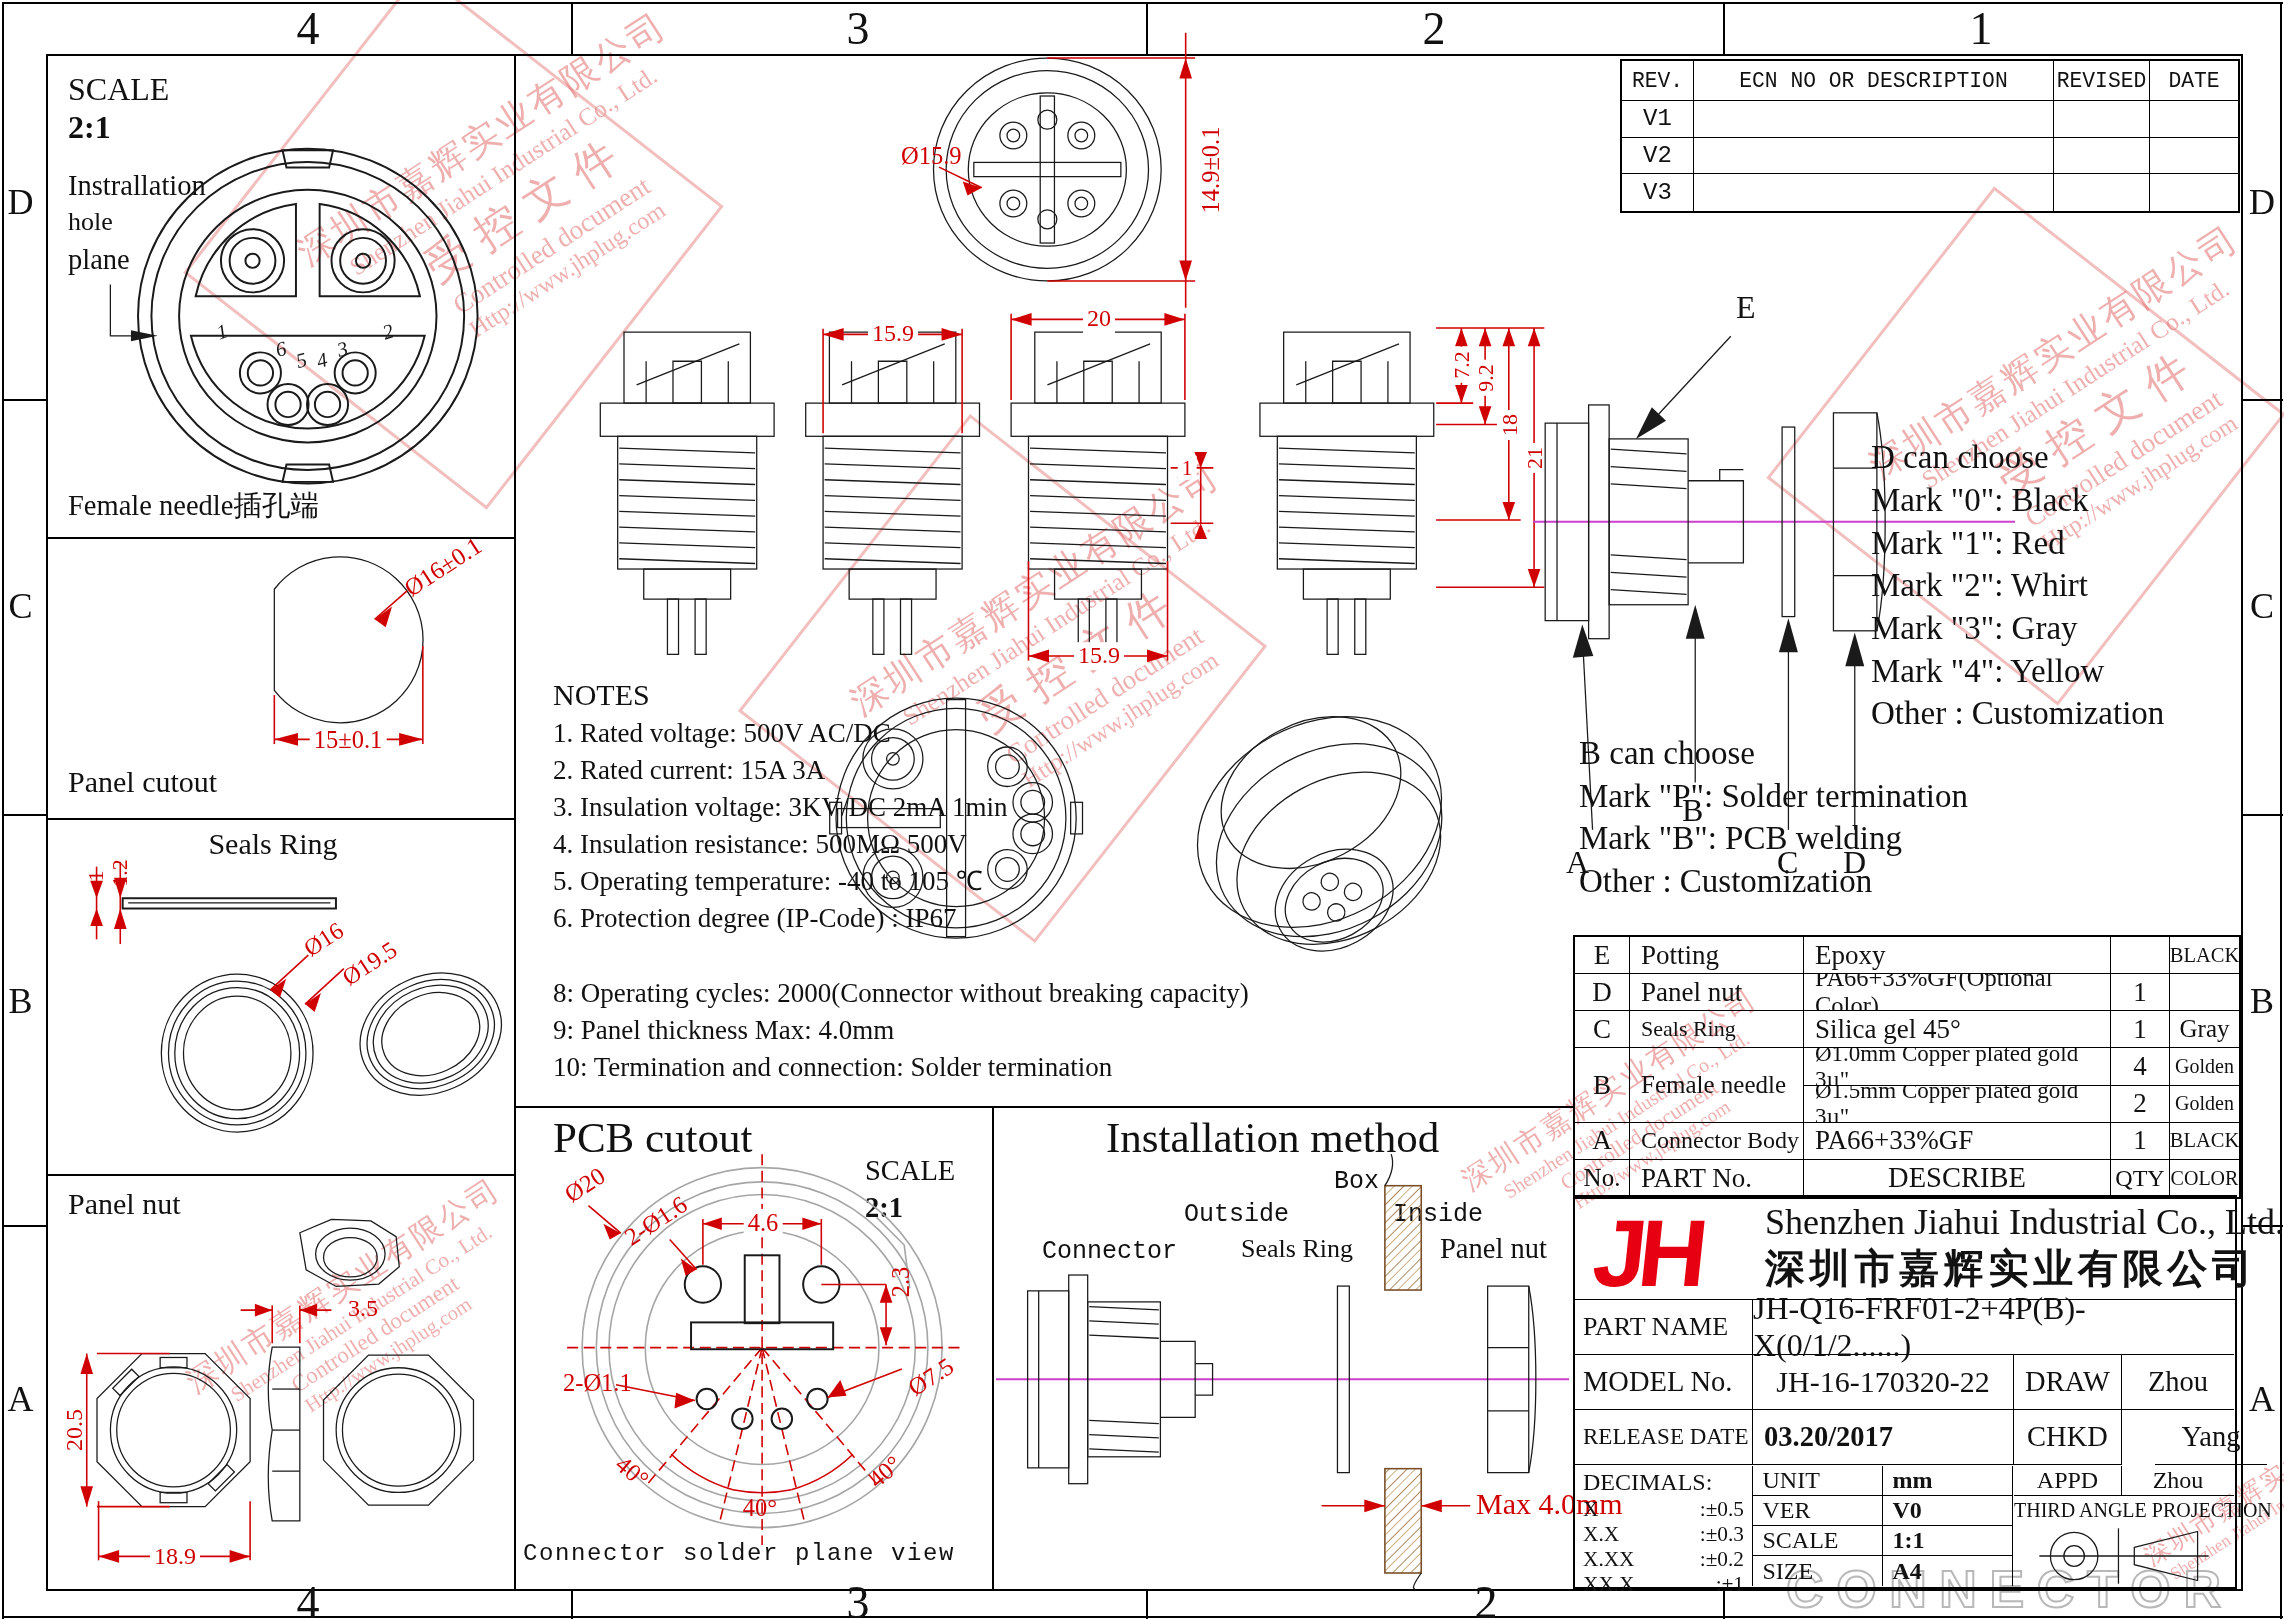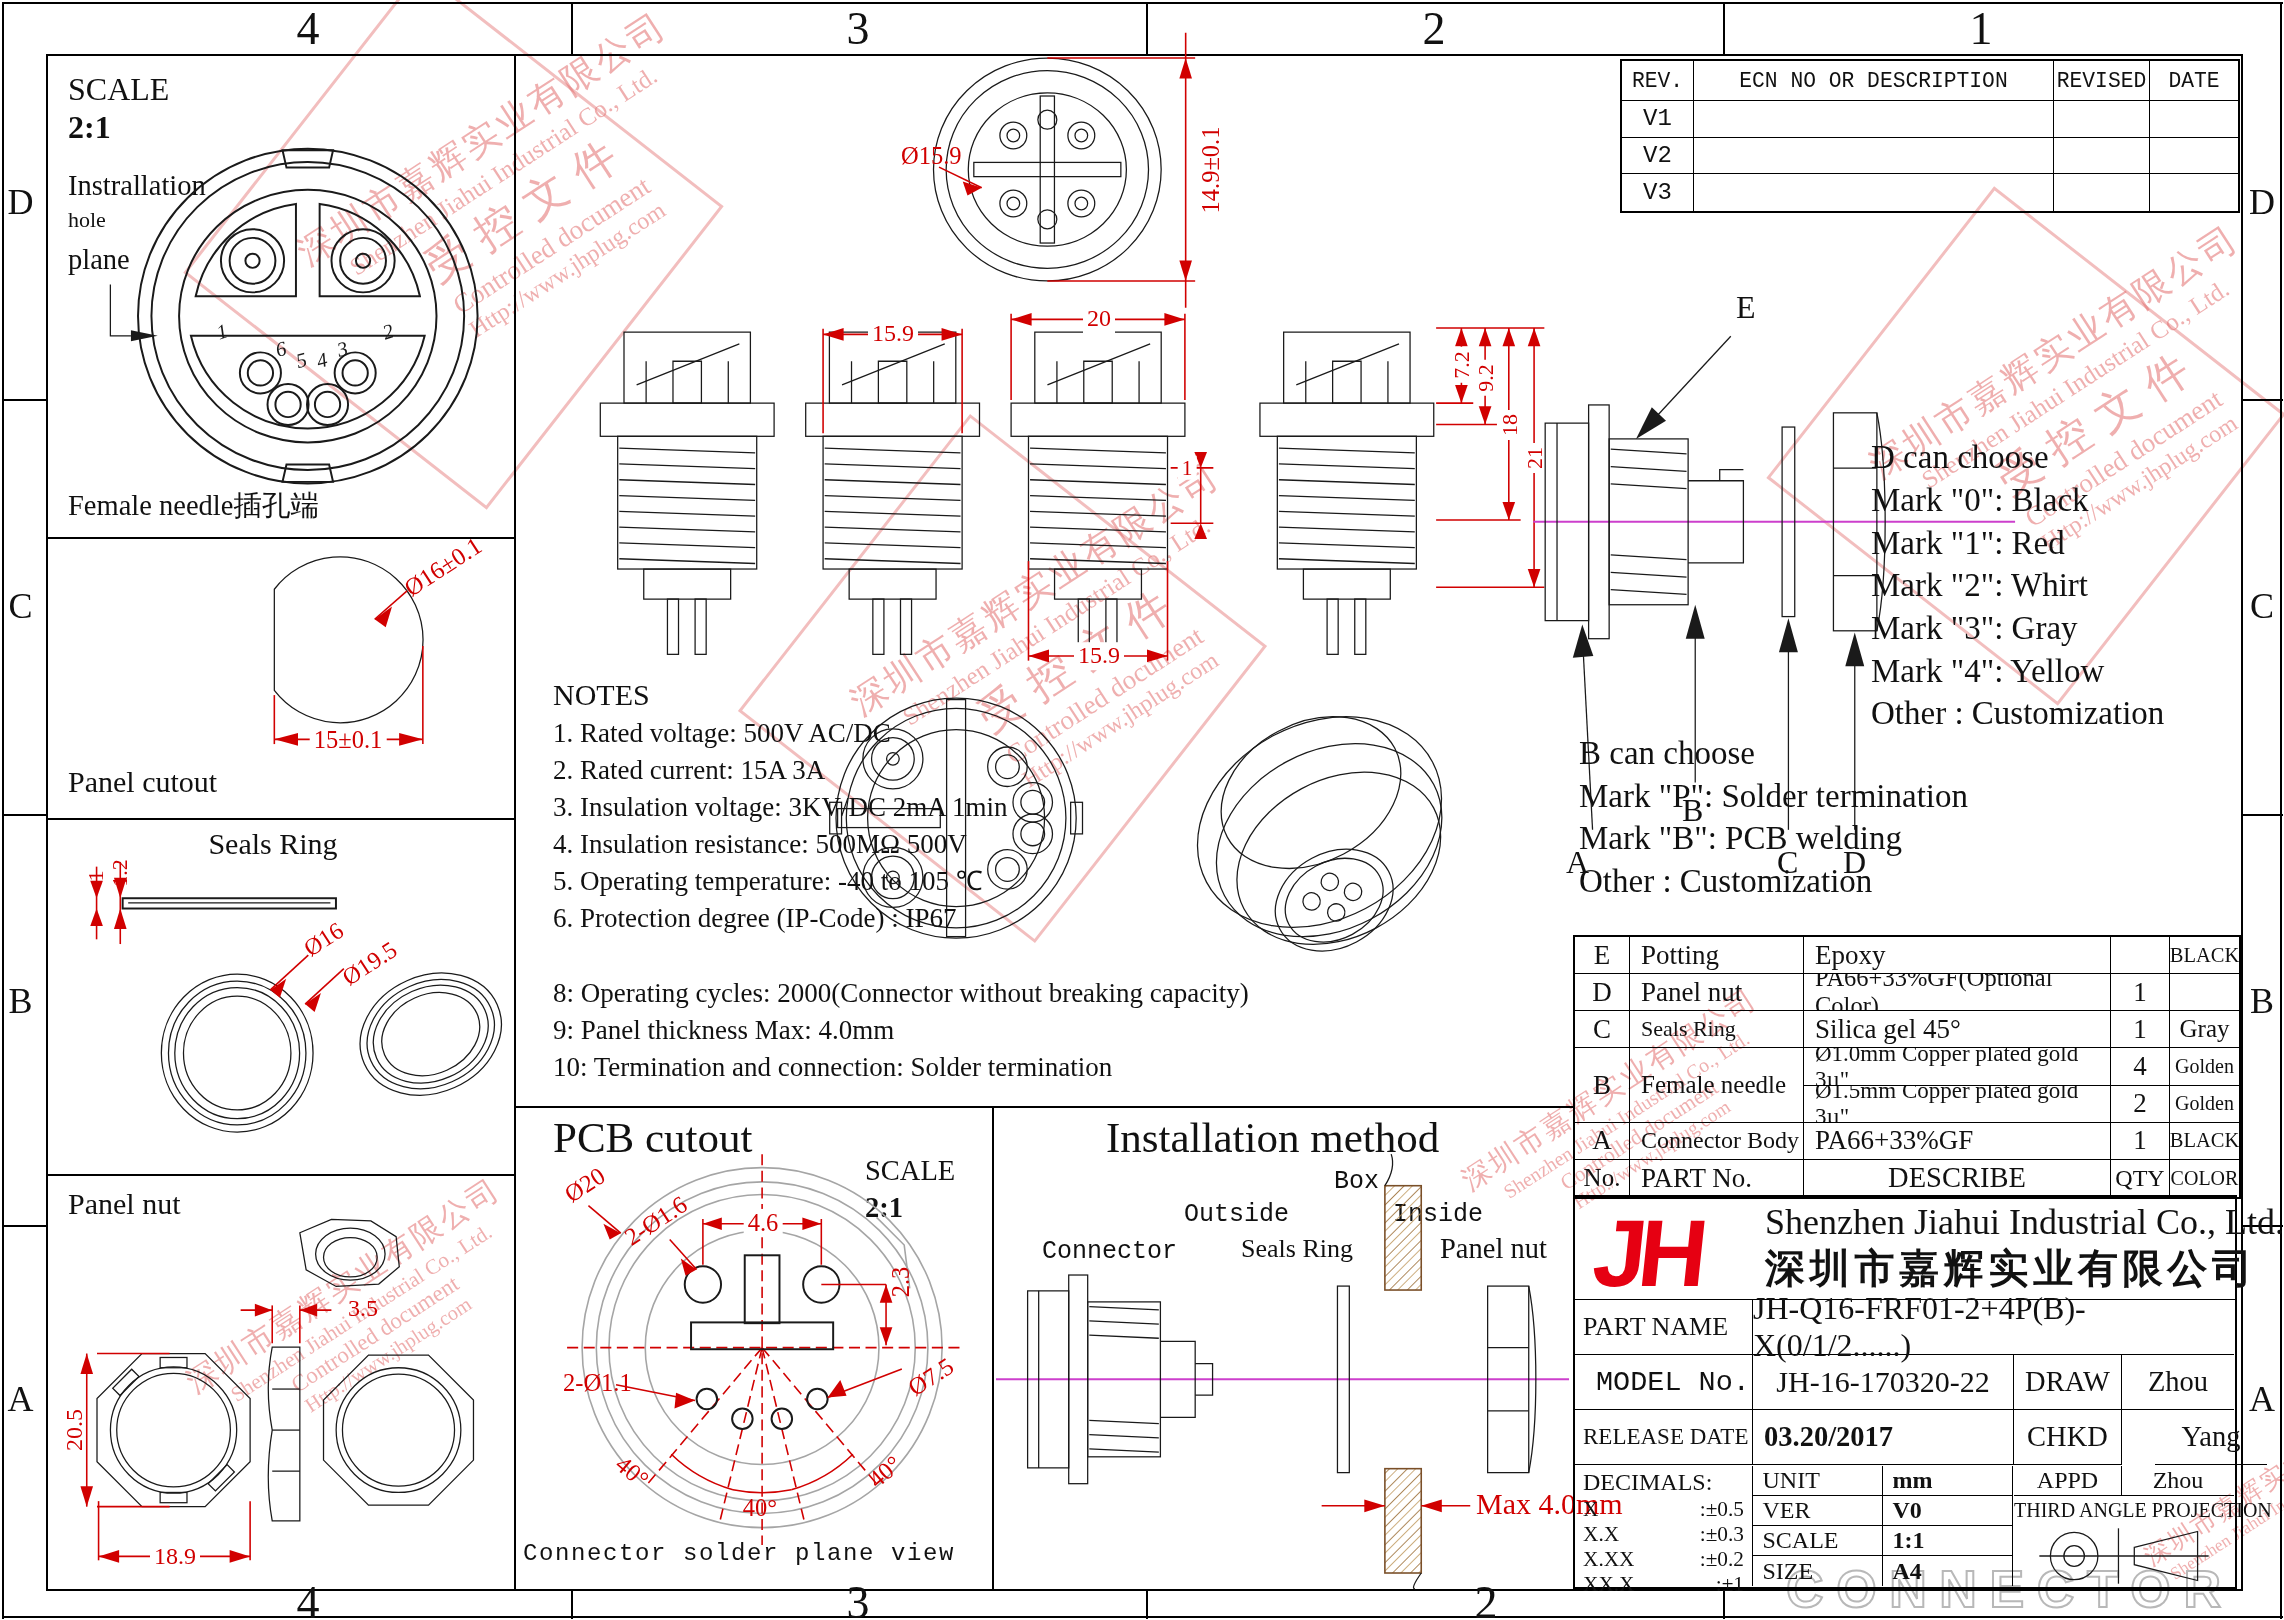--- a/index.html
+++ b/index.html
@@ -140,21 +140,21 @@
   <div class="hl content" style="left:46px;top:537px;width:470px;"></div>
   <div class="hl content" style="left:46px;top:818px;width:470px;"></div>
   <div class="hl content" style="left:46px;top:1174px;width:470px;"></div>
   <div class="hl content" style="left:514px;top:1106px;width:1061px;"></div>
   <div class="vl content" style="left:992px;top:1106px;height:484px;"></div>
   <div class="vl content" style="left:1573px;top:1106px;height:484px;"></div>
 
   <div class="t content" style="left:68px;top:71px;font-size:32px;">SCALE</div>
   <div class="t b content" style="left:68px;top:109px;font-size:32px;">2:1</div>
   <div class="t content" style="left:68px;top:170px;font-size:28.5px;">Instrallation</div>
-  <div class="t content" style="left:68px;top:207px;font-size:22px;">hole</div>
+  <div class="t content" style="left:68px;top:207px;font-size:26px;">hole</div>
   <div class="t content" style="left:68px;top:244px;font-size:28.5px;">plane</div>
   <div class="t content" style="left:68px;top:490px;font-size:28.5px;">Female needle插孔端</div>
 
   <svg class="content" style="left:63px;top:142px;" width="458" height="356" viewBox="0 0 580 450">
     <ellipse class="k" cx="310" cy="220" rx="215" ry="212"></ellipse>
     <ellipse class="k" cx="310" cy="220" rx="198" ry="195"></ellipse>
     <ellipse class="k" cx="310" cy="220" rx="163" ry="160"></ellipse>
     <path class="k" d="M278,10 L342,10 L337,32 L283,32 Z"></path>
     <path class="k" d="M278,430 L342,430 L337,408 L283,408 Z"></path>
 
@@ -671,21 +671,21 @@
 
     <div style="position:absolute;left:0;top:0;width:100%;height:103px;border-bottom:1.6px solid #000;box-sizing:border-box;">
       <div id="jh-logo" style="left:19px;top:1.6px;">JH</div>
       <div class="t" style="left:190px;top:4.7px;font-size:36px;">Shenzhen Jiahui Industrial Co., Ltd.</div>
       <div class="t b" style="left:190px;top:49px;font-size:40px;letter-spacing:4.7px;">深圳市嘉辉实业有限公司</div>
     </div>
 
     <div style="position:absolute;left:0;top:103px;width:178px;height:55px;border-right:1.6px solid #000;border-bottom:1.6px solid #000;box-sizing:border-box;display:flex;align-items:center;padding-left:8px;font-size:26px;">PART NAME</div>
     <div style="position:absolute;left:178px;top:103px;width:481px;height:55px;border-bottom:1.6px solid #000;box-sizing:border-box;display:flex;align-items:center;justify-content:center;font-size:32px;">JH-Q16-FRF01-2+4P(B)-X(0/1/2......)</div>
 
-    <div style="position:absolute;left:0;top:158px;width:178px;height:55px;border-right:1.6px solid #000;border-bottom:1.6px solid #000;box-sizing:border-box;display:flex;align-items:center;padding-left:21px;font-size:28.5px;font-family:Liberation Mono, monospace;">MODEL No.</div>
+    <div style="position:absolute;left:0;top:158px;width:178px;height:55px;border-right:1.6px solid #000;border-bottom:1.6px solid #000;box-sizing:border-box;display:flex;align-items:center;padding-left:8px;font-size:28.5px;">MODEL No.</div>
     <div style="position:absolute;left:178px;top:158px;width:261px;height:55px;border-right:1.6px solid #000;border-bottom:1.6px solid #000;box-sizing:border-box;display:flex;align-items:center;justify-content:center;font-size:30px;">JH-16-170320-22</div>
     <div style="position:absolute;left:439px;top:158px;width:108px;height:55px;border-right:1.6px solid #000;border-bottom:1.6px solid #000;box-sizing:border-box;display:flex;align-items:center;justify-content:center;font-size:28.5px;">DRAW</div>
     <div style="position:absolute;left:547px;top:158px;width:112px;height:55px;border-bottom:1.6px solid #000;box-sizing:border-box;display:flex;align-items:center;justify-content:center;font-size:28.5px;">Zhou</div>
 
     <div style="position:absolute;left:0;top:213px;width:178px;height:55px;border-right:1.6px solid #000;border-bottom:1.6px solid #000;box-sizing:border-box;display:flex;align-items:center;padding-left:8px;font-size:23px;">RELEASE DATE</div>
     <div style="position:absolute;left:178px;top:213px;width:261px;height:55px;border-right:1.6px solid #000;border-bottom:1.6px solid #000;box-sizing:border-box;display:flex;align-items:center;padding-left:11px;font-size:28.5px;font-weight:bold;">03.20/2017</div>
     <div style="position:absolute;left:439px;top:213px;width:108px;height:55px;border-right:1.6px solid #000;border-bottom:1.6px solid #000;box-sizing:border-box;display:flex;align-items:center;justify-content:center;font-size:28.5px;">CHKD</div>
     <div style="position:absolute;left:580px;top:213px;width:112px;height:55px;border-bottom:1.6px solid #000;box-sizing:border-box;display:flex;align-items:center;justify-content:center;font-size:28.5px;">Yang</div>
 
     <div style="position:absolute;left:0;top:269px;width:178px;height:120px;border-right:1.6px solid #000;box-sizing:border-box;padding:3.2px 8px;">

